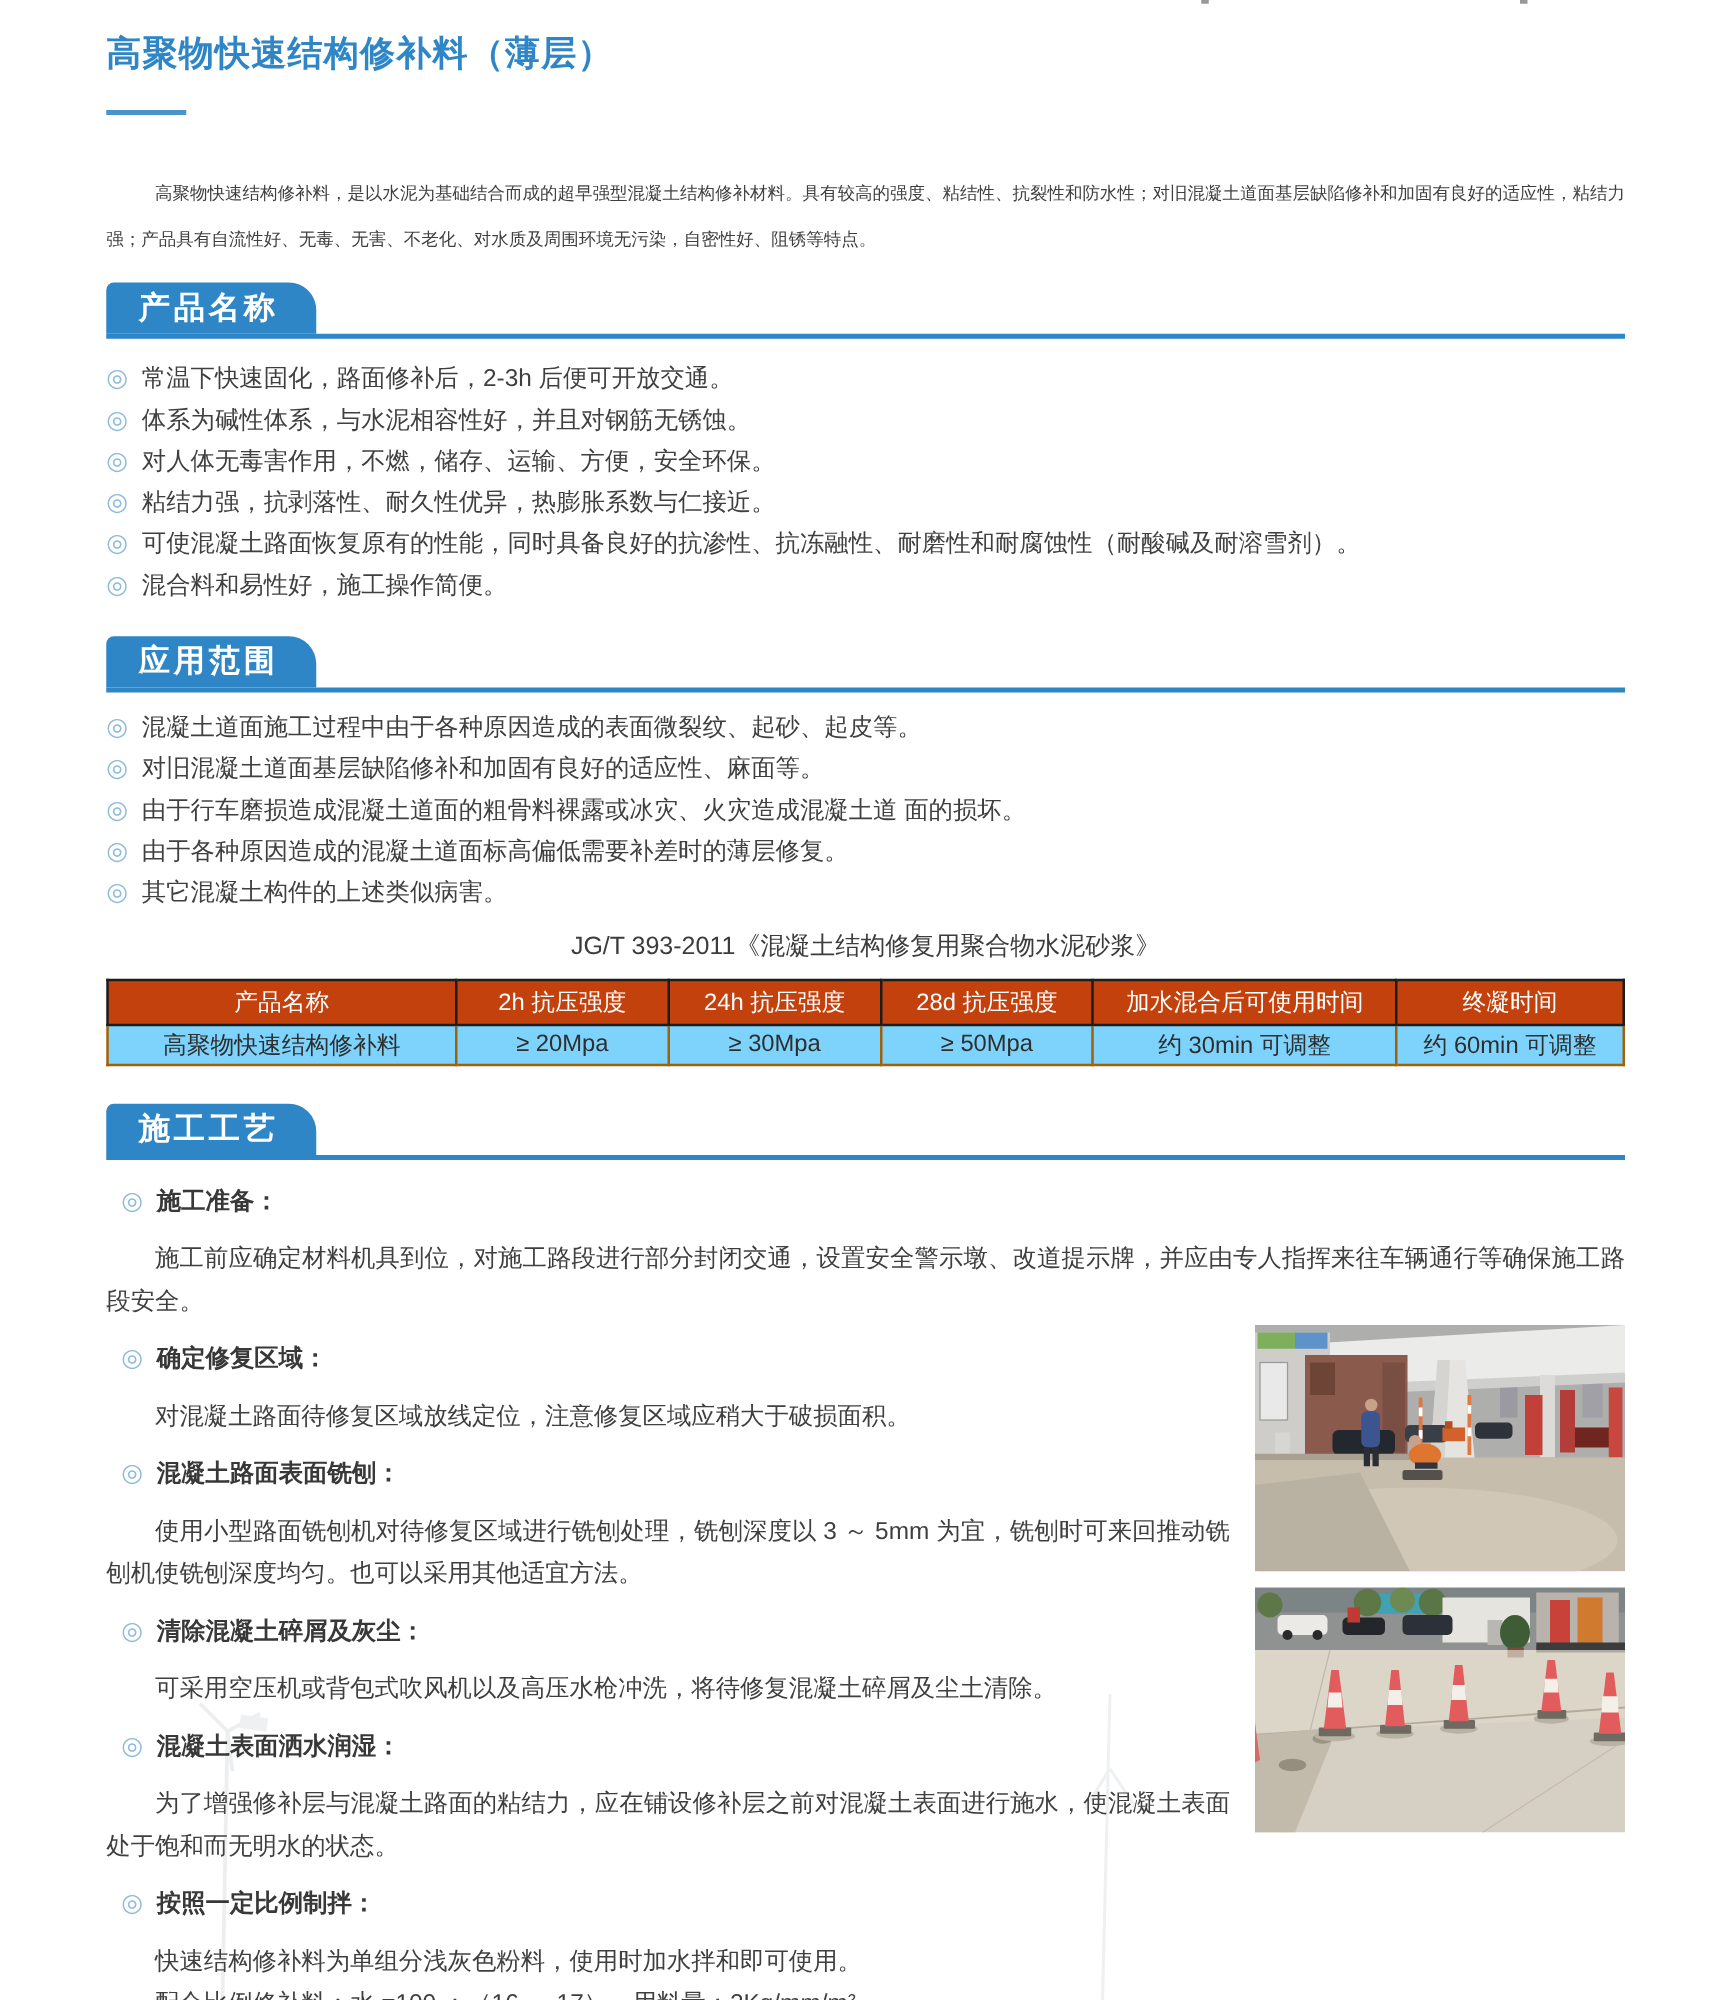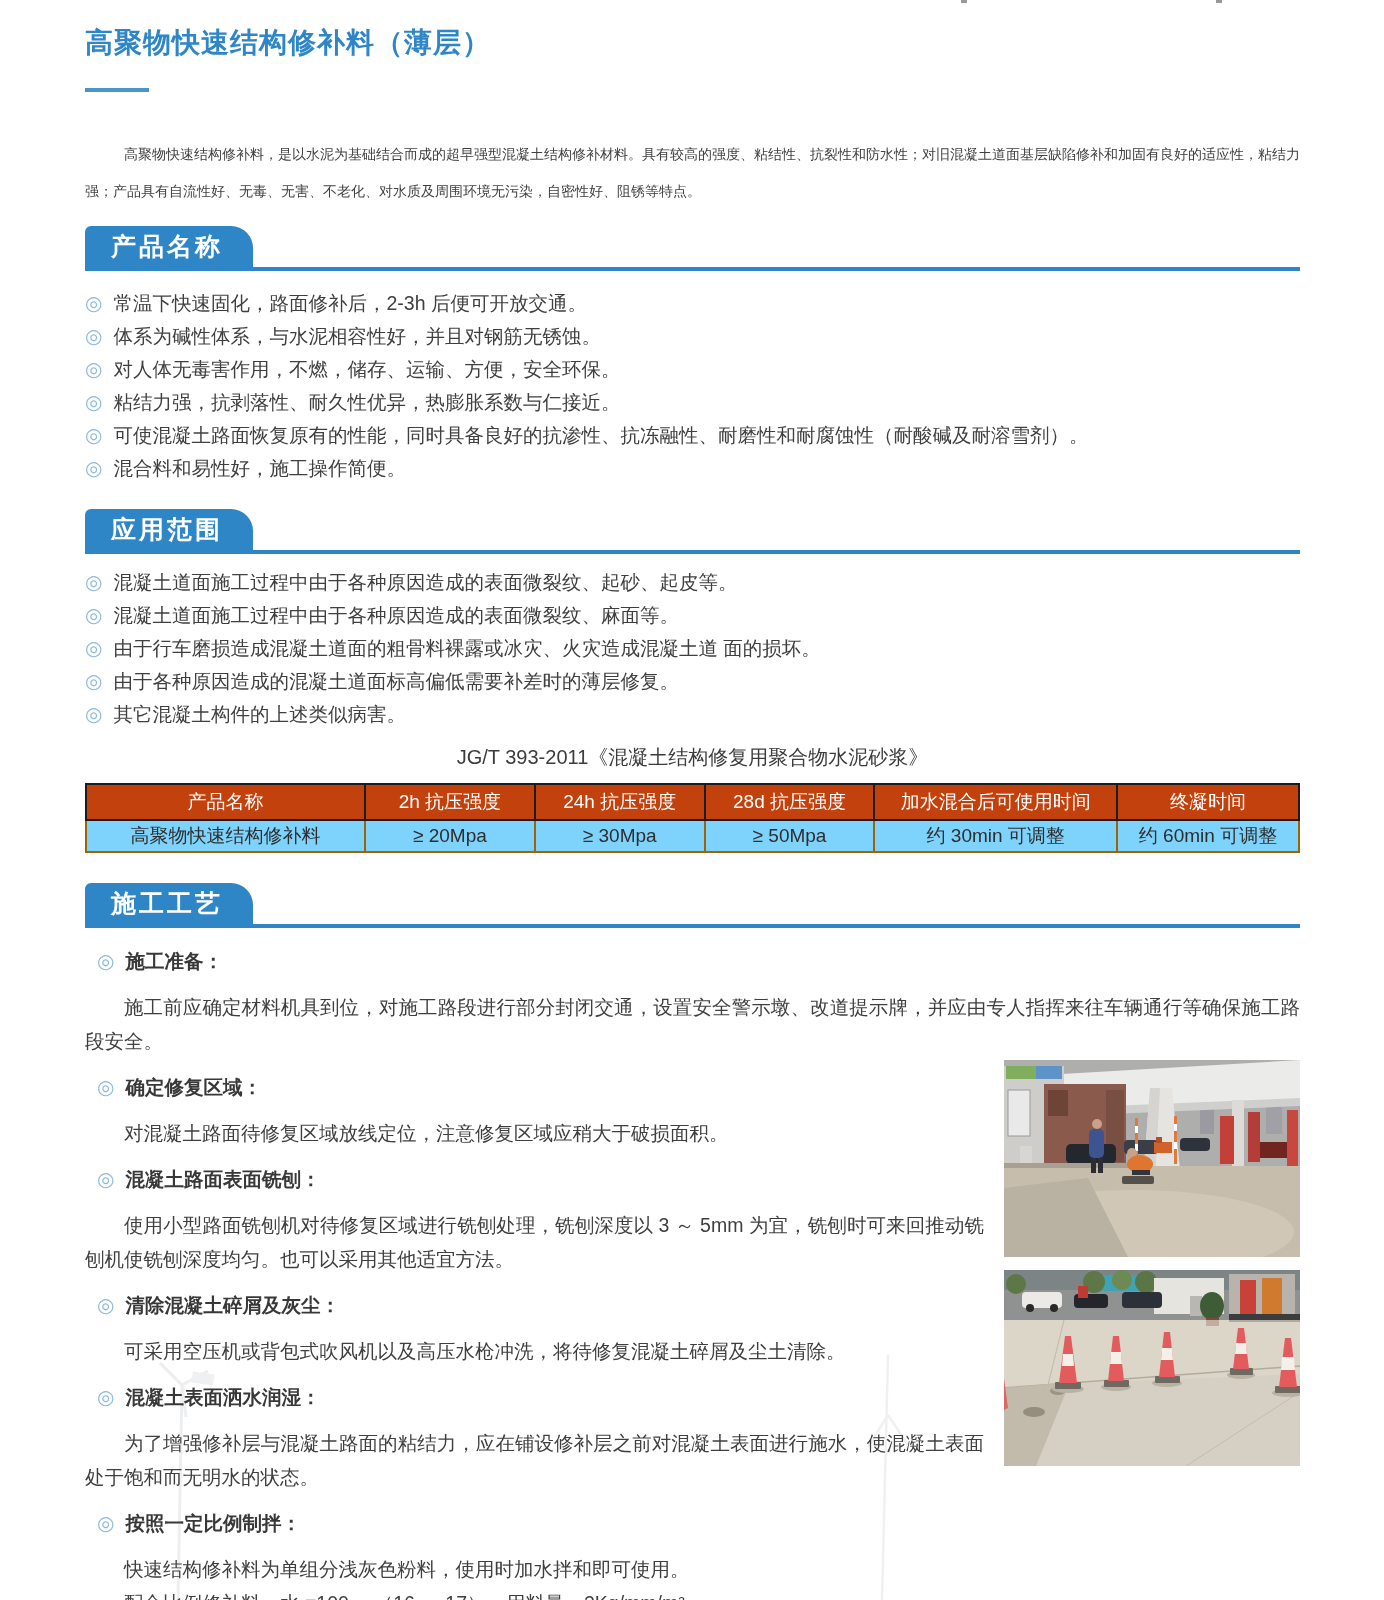--- a/index.html
+++ b/index.html
@@ -103,21 +103,21 @@
       <li><span class="bullet">◎</span><span>粘结力强，抗剥落性、耐久性优异，热膨胀系数与仁接近。</span></li>
       <li><span class="bullet">◎</span><span>可使混凝土路面恢复原有的性能，同时具备良好的抗渗性、抗冻融性、耐磨性和耐腐蚀性（耐酸碱及耐溶雪剂）。</span></li>
       <li><span class="bullet">◎</span><span>混合料和易性好，施工操作简便。</span></li>
     </ul>
 
   <div class="sec-head m2">
     <span class="sec-tab">应用范围</span>
   </div>
   <ul class="blist tight" id="applications-list">
       <li><span class="bullet">◎</span><span>混凝土道面施工过程中由于各种原因造成的表面微裂纹、起砂、起皮等。</span></li>
-      <li><span class="bullet">◎</span><span>混凝土道面施工过程中由于各种原因造成的表面微裂纹、麻面等。</span></li>
+      <li><span class="bullet">◎</span><span>对旧混凝土道面基层缺陷修补和加固有良好的适应性、麻面等。</span></li>
       <li><span class="bullet">◎</span><span>由于行车磨损造成混凝土道面的粗骨料裸露或冰灾、火灾造成混凝土道 面的损坏。</span></li>
       <li><span class="bullet">◎</span><span>由于各种原因造成的混凝土道面标高偏低需要补差时的薄层修复。</span></li>
       <li><span class="bullet">◎</span><span>其它混凝土构件的上述类似病害。</span></li>
     </ul>
 
   <p class="tbl-caption">JG/T 393-2011《混凝土结构修复用聚合物水泥砂浆》</p>
   <table class="perf">
     <colgroup>
       <col style="width:23%">
         <col style="width:14%">

